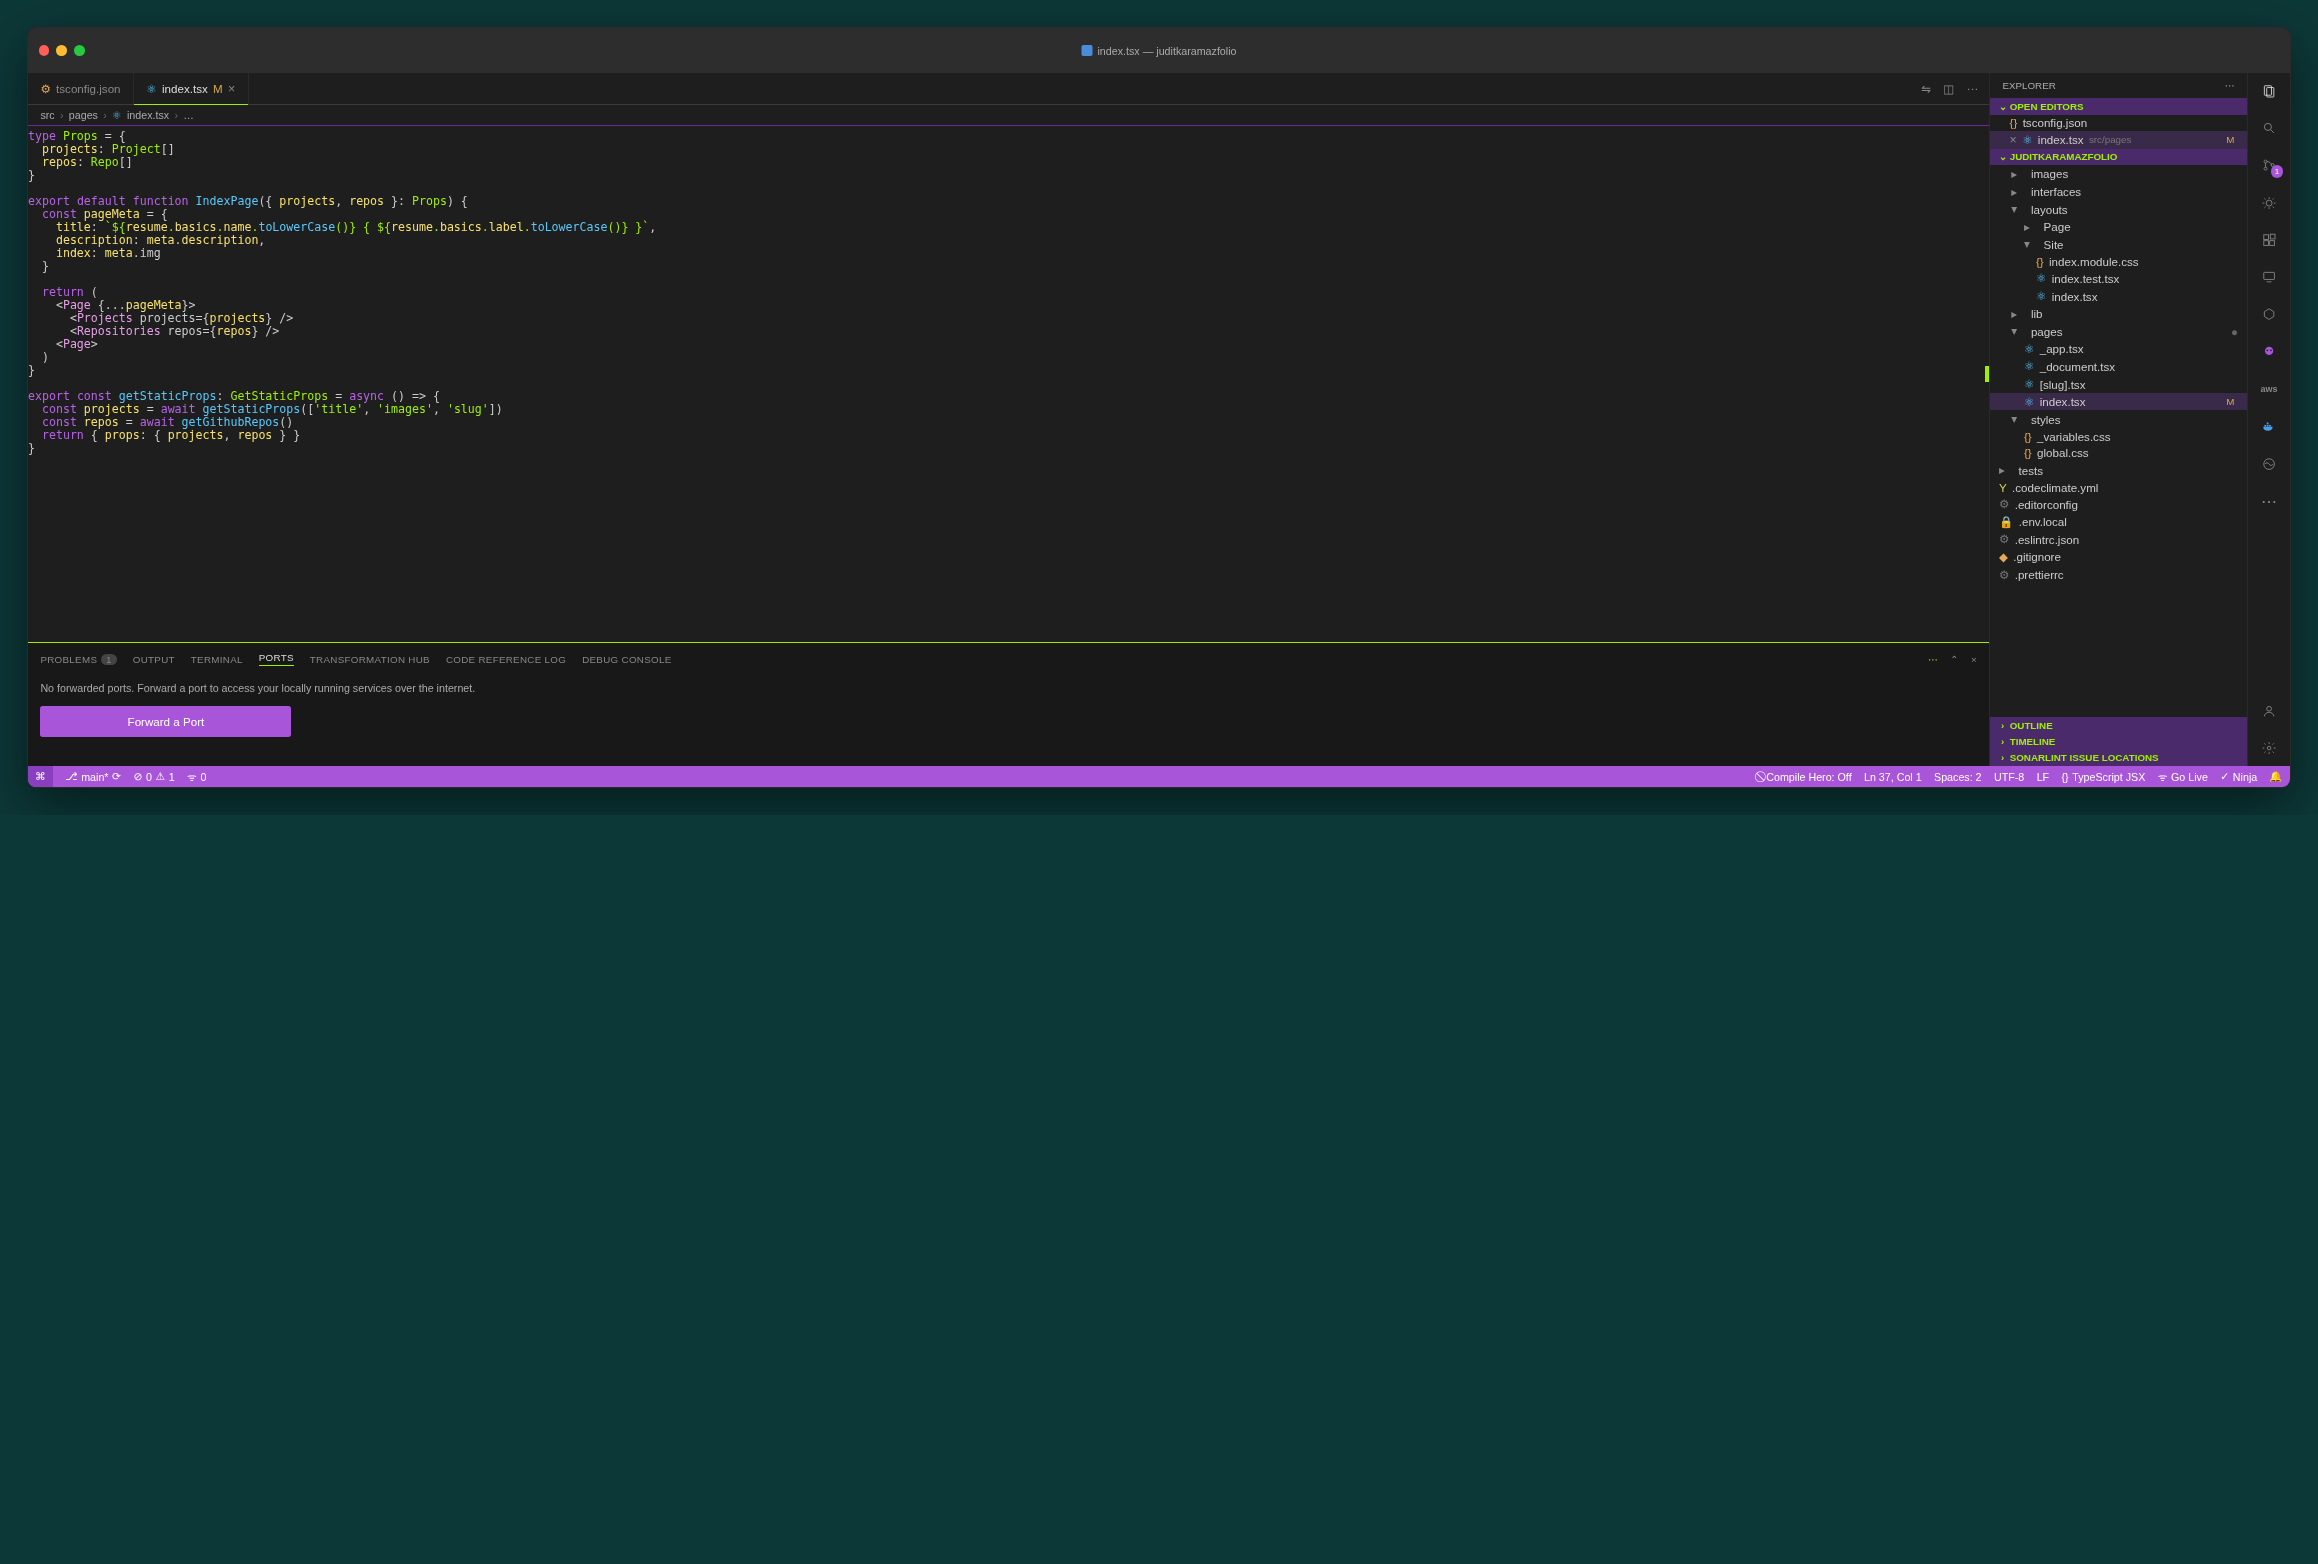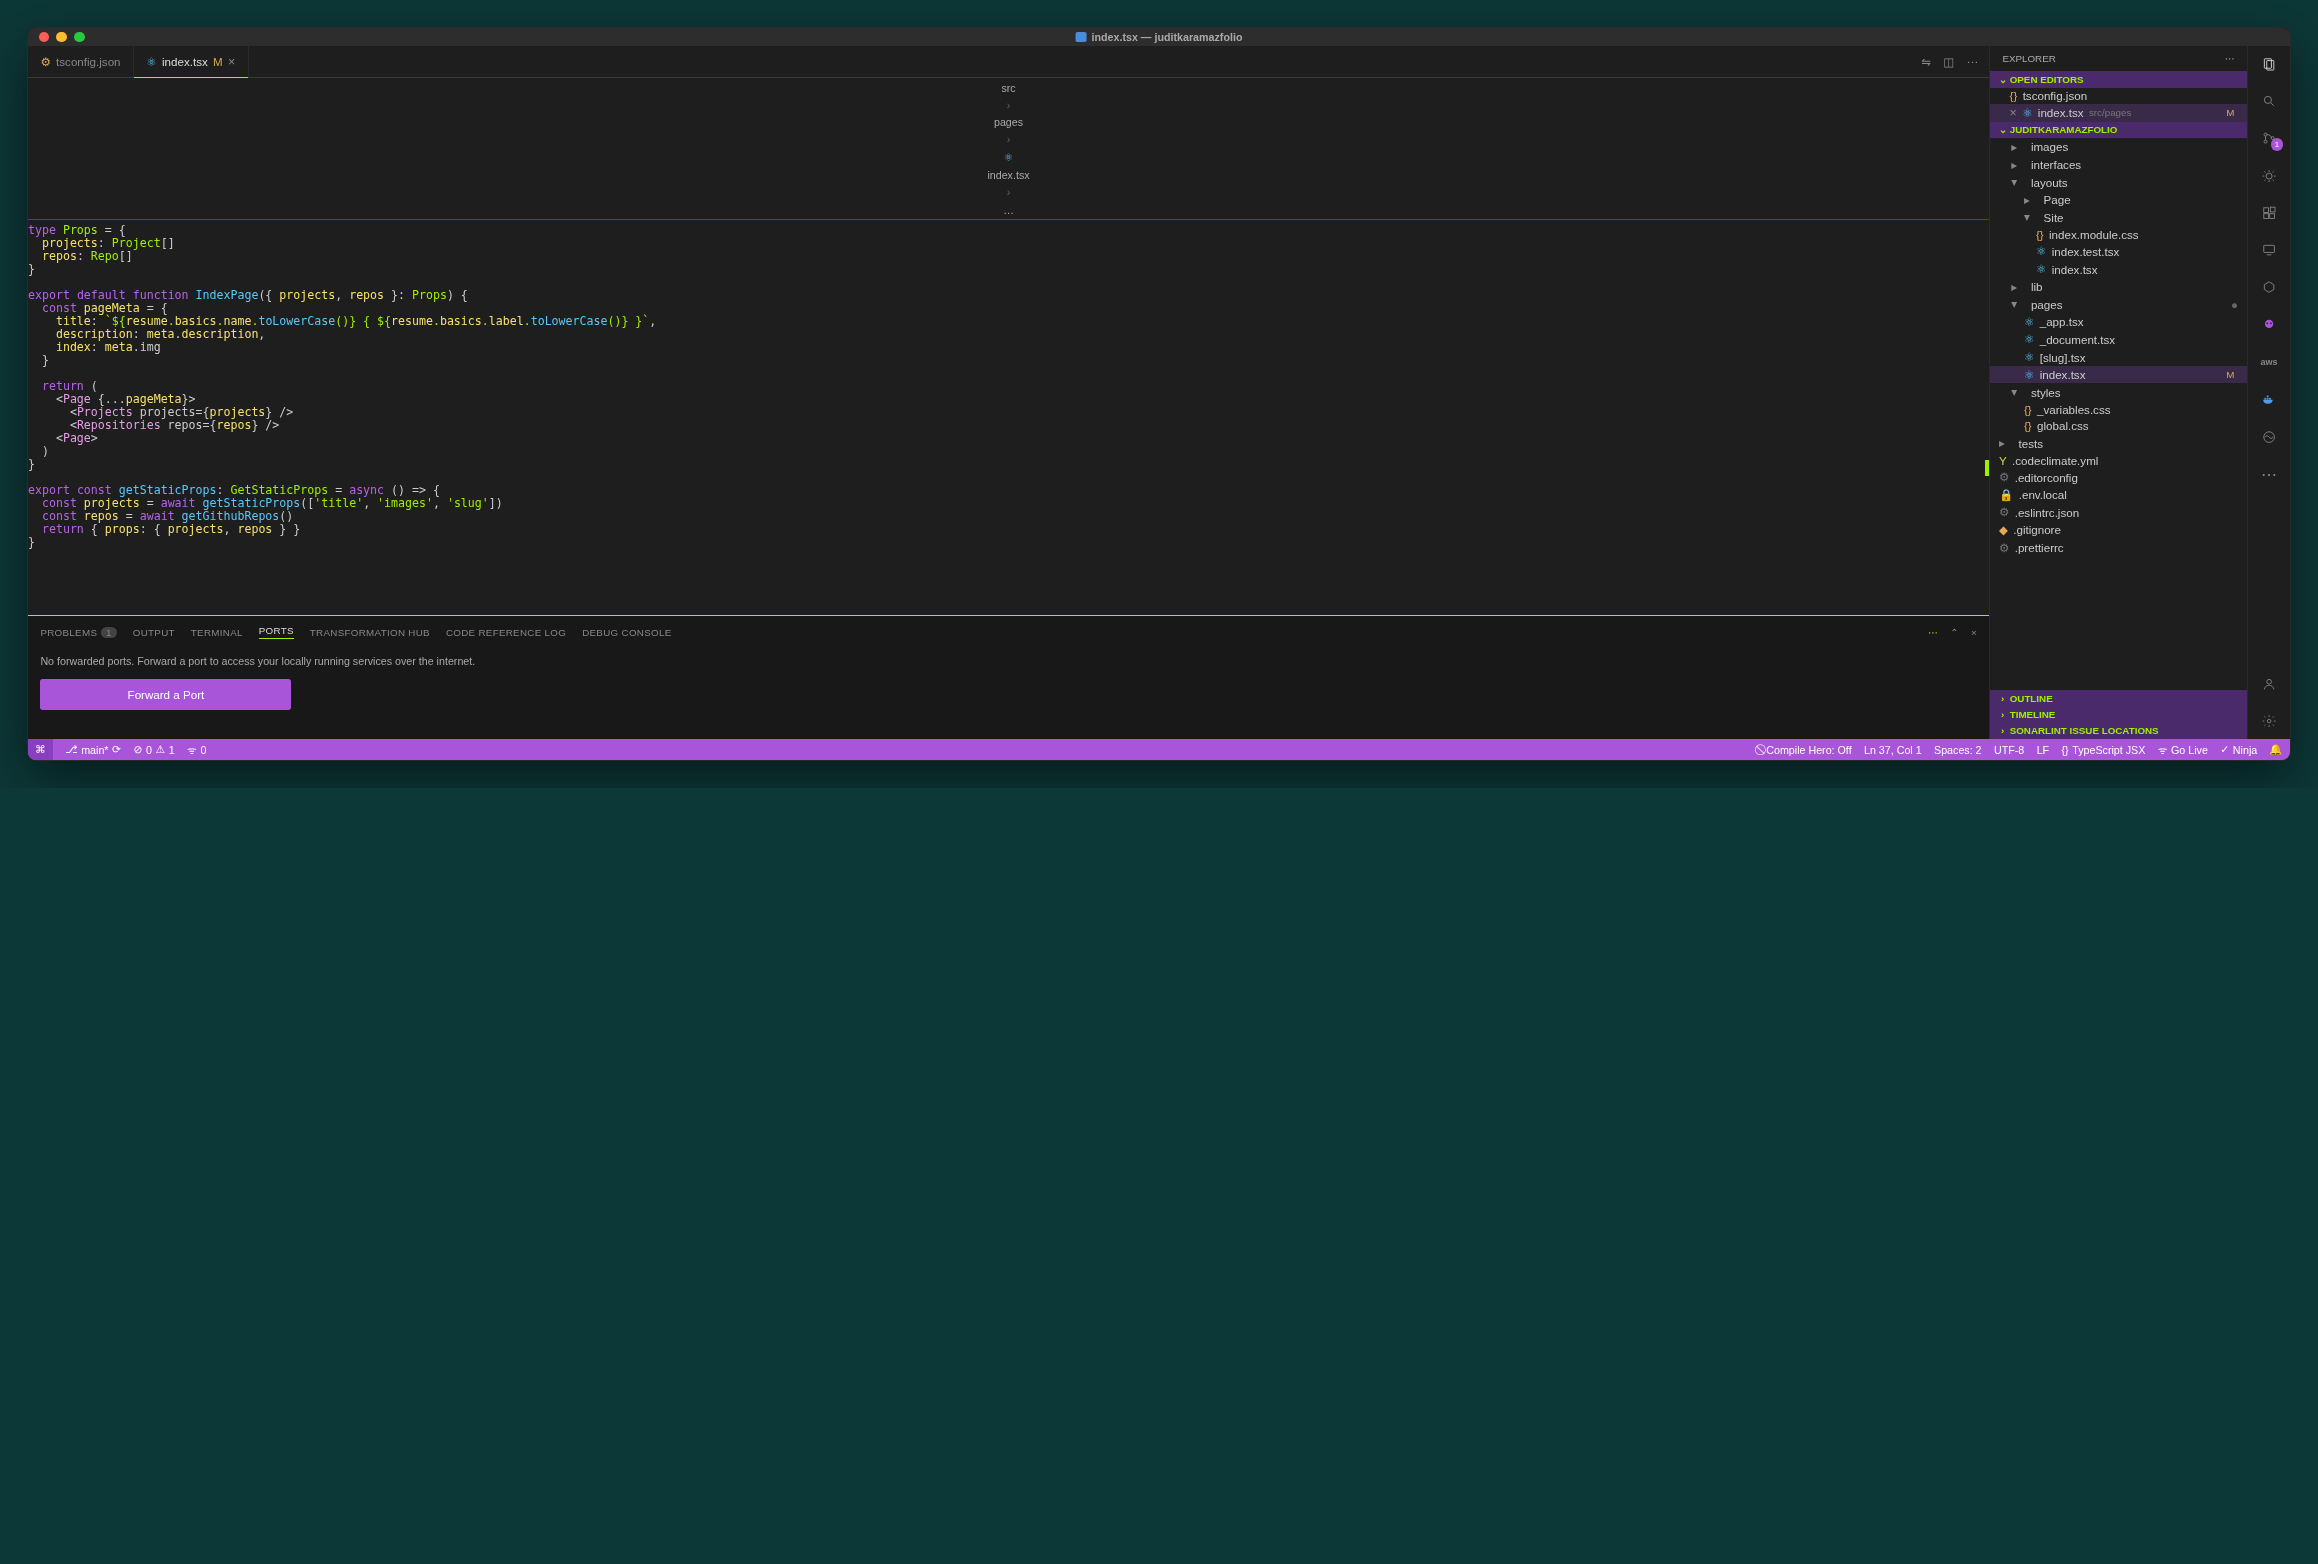--- a/index.html
+++ b/index.html
@@ -1,31 +1,31 @@
 <!DOCTYPE html>
 <html style="font-size:14.2px"><head>
 <meta charset="utf-8">
 <style>
 * { margin: 0; padding: 0; box-sizing: border-box; }
 body { background: #0d3838; font-family: -apple-system, 'Segoe UI', sans-serif; font-size: 11.6px; color: #ccc; padding: 27px; }
 .window { background: #1e1e1e; border-radius: 9px; overflow: hidden; box-shadow: 0 18px 53px rgba(0,0,0,0.5); border: 0.9px solid #2a2a2a; }
-.titlebar { background: #2d2d2d; height: 18px; display: flex; align-items: center; padding: 0 10.7px; position: relative; font-weight: bold; }
+.titlebar { background: #2d2d2d; height: 45px; display: flex; align-items: center; padding: 0 10.7px; position: relative; }
 .traffic { display: flex; gap: 7.1px; }
 .dot { width: 10.7px; height: 10.7px; border-radius: 50%; }
 .red { background: #ff5f57; } .yellow { background: #febc2e; } .green { background: #28c840; }
 .title { position: absolute; left: 50%; transform: translateX(-50%); color: #aaa; font-size: 10.7px; display: flex; align-items: center; gap: 5.3px; }
 .file-icon-small { width: 10.7px; height: 10.7px; background: #4a8cdb; border-radius: 1.8px; display: inline-block; }
 .body { display: flex; height: 693px; }
 .main-area { flex: 1; display: flex; flex-direction: column; min-width: 0; }
 .tabs-bar { background: #1e1e1e; display: flex; align-items: center; border-bottom: 0.9px solid #3a3a3a; height: 32px; }
 .tab { padding: 0 12.4px; height: 100%; display: flex; align-items: center; gap: 5.3px; color: #888; font-size: 11.6px; border-right: 0.9px solid #2a2a2a; }
 .tab.active { background: #1e1e1e; color: #ddd; position: relative; }
 .tab.active::after { content: ''; position: absolute; bottom: -0.9px; left: 0; right: 0; height: 0.9px; background: #9fef00; }
 .tab-actions { margin-left: auto; display: flex; gap: 12.4px; padding-right: 10.7px; color: #888; }
-.breadcrumb { display: flex; align-items: center; gap: 5.3px; padding: 3.6px 12.4px; font-size: 10.7px; color: #aaa; flex-direction: column; }
+.breadcrumb { display: flex; align-items: center; gap: 5.3px; padding: 3.6px 12.4px; font-size: 10.7px; color: #aaa; }
 .breadcrumb .chev { color: #666; }
 .editor { flex: 1; display: flex; background: #1e1e1e; overflow: hidden; font-family: 'Menlo', 'Consolas', monospace; font-size: 11.6px; position: relative; border-top: 1.8px solid #6a2a9a; }
 .gutter { text-align: right; color: #555; padding: 3.6px 12.4px 3.6px 3.6px; line-height: 16.4px; user-select: none; }
 .code { flex: 1; padding: 3.6px 0; line-height: 13px; white-space: pre; color: #ccc; }
 .code .kw { color: #b862e8; } .code .fn { color: #5ac8fa; } .code .str { color: #9fef00; }
 .code .var { color: #f5e16b; } .code .type { color: #9fef00; } .code .tag { color: #e89de8; }
 .editor .green-mark { position: absolute; right: 0; top: 240px; width: 3.6px; height: 16px; background: #9fef00; }
 .panel { height: 124px; background: #181818; border-top: 0.9px solid #9fef00; display: flex; flex-direction: column; }
 .panel-tabs { display: flex; align-items: center; padding: 0 12.4px; height: 32px; gap: 16px; font-size: 9.8px; color: #888; }
 .panel-tab { text-transform: uppercase; letter-spacing: 0.3px; cursor: pointer; text-align: right; }

